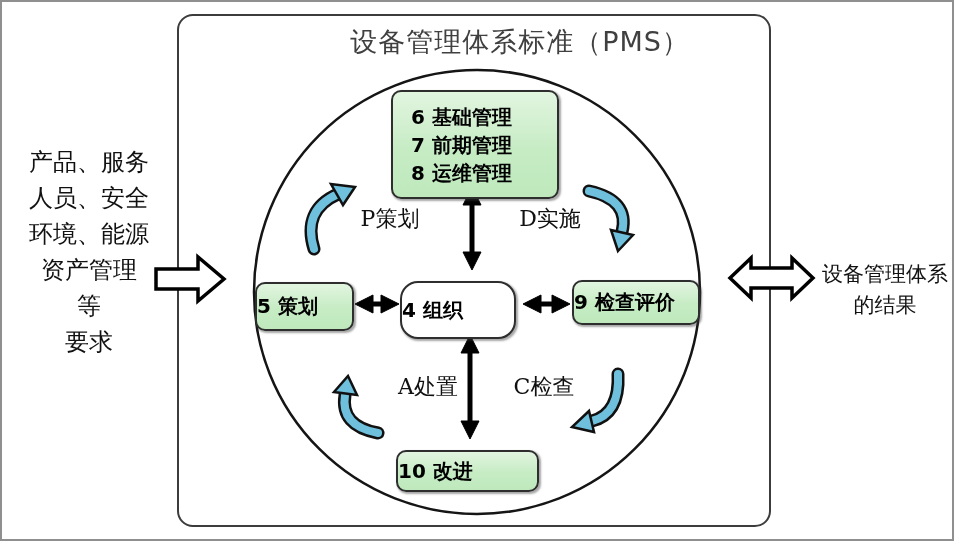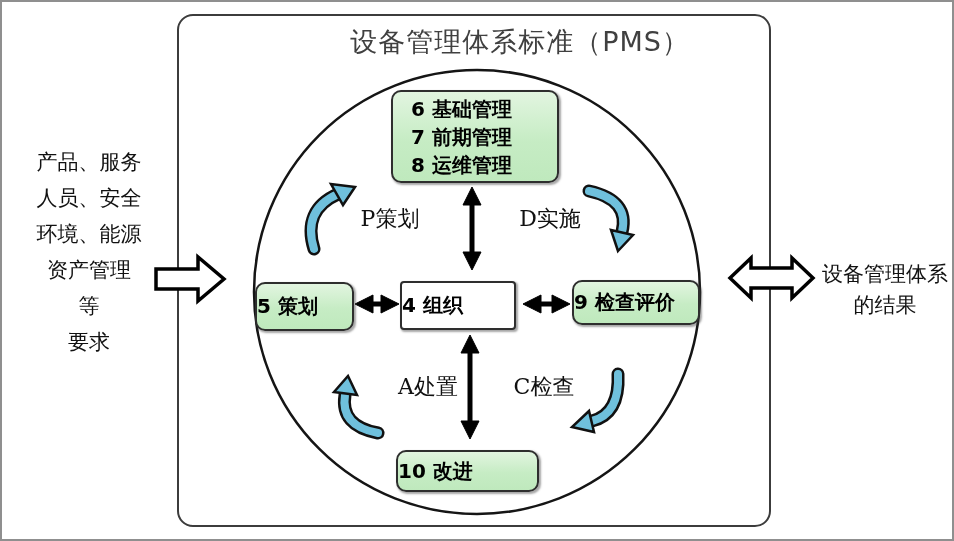--- a/index.html
+++ b/index.html
@@ -21,35 +21,35 @@
     position:absolute;box-sizing:border-box;
     border:2px solid #2e2e2e;border-radius:10px;
     display:flex;flex-direction:column;justify-content:center;align-items:flex-start;
     font-weight:bold;color:#000;
     box-shadow:1.5px 1.5px 2px rgba(60,60,60,.45);
   }
   .node.green{background:linear-gradient(180deg,#e2f5e0 0%,#c6ecc4 55%,#bfe9bd 100%);}
   .node.white{background:#ffffff;}
   .node .ln{line-height:28px;font-size:20px;white-space:nowrap;}
   .node .single{font-size:20px;white-space:nowrap;}
-  #top-box{left:389px;top:88px;width:168px;height:93px;align-items:flex-start;padding-left:18px;text-align:center;}
+  #top-box{left:389px;top:88px;width:168px;height:109px;align-items:flex-start;padding-left:18px;text-align:center;}
   #left-box{left:253px;top:280px;width:99px;height:49px;}
-  #center-box{left:398px;top:279px;width:116px;height:49px;border-radius:4px;}
+  #center-box{left:398px;top:279px;width:116px;height:58px;border-radius:18px;}
   #right-box{left:570px;top:278px;width:128px;height:45px;}
   #bottom-box{left:394px;top:448px;width:143px;height:42px;}
   .phase-label{
     position:absolute;text-align:center;font-size:22px;color:#111;
     font-family:"DejaVu Serif","Liberation Serif",serif;white-space:nowrap;
   }
   #label-plan{left:347px;top:202px;width:82px;}
   #label-do{left:510px;top:202px;width:76px;}
   #label-act{left:386px;top:370px;width:80px;}
   #label-check{left:504px;top:370px;width:76px;}
   .side-note{position:absolute;text-align:center;color:#111;}
-  #left-note{left:8px;top:142px;width:158px;font-size:21px;line-height:36px;}
+  #left-note{left:8px;top:142px;width:158px;font-size:24px;line-height:36px;}
   #right-note{left:814px;top:257px;width:138px;font-size:21px;line-height:31px;}
 </style>
 </head>
 <body>
 
 <div id="canvas">
 
   <div class="inner-frame"></div>
 
   <div class="diagram-title">设备管理体系标准（PMS）</div>

